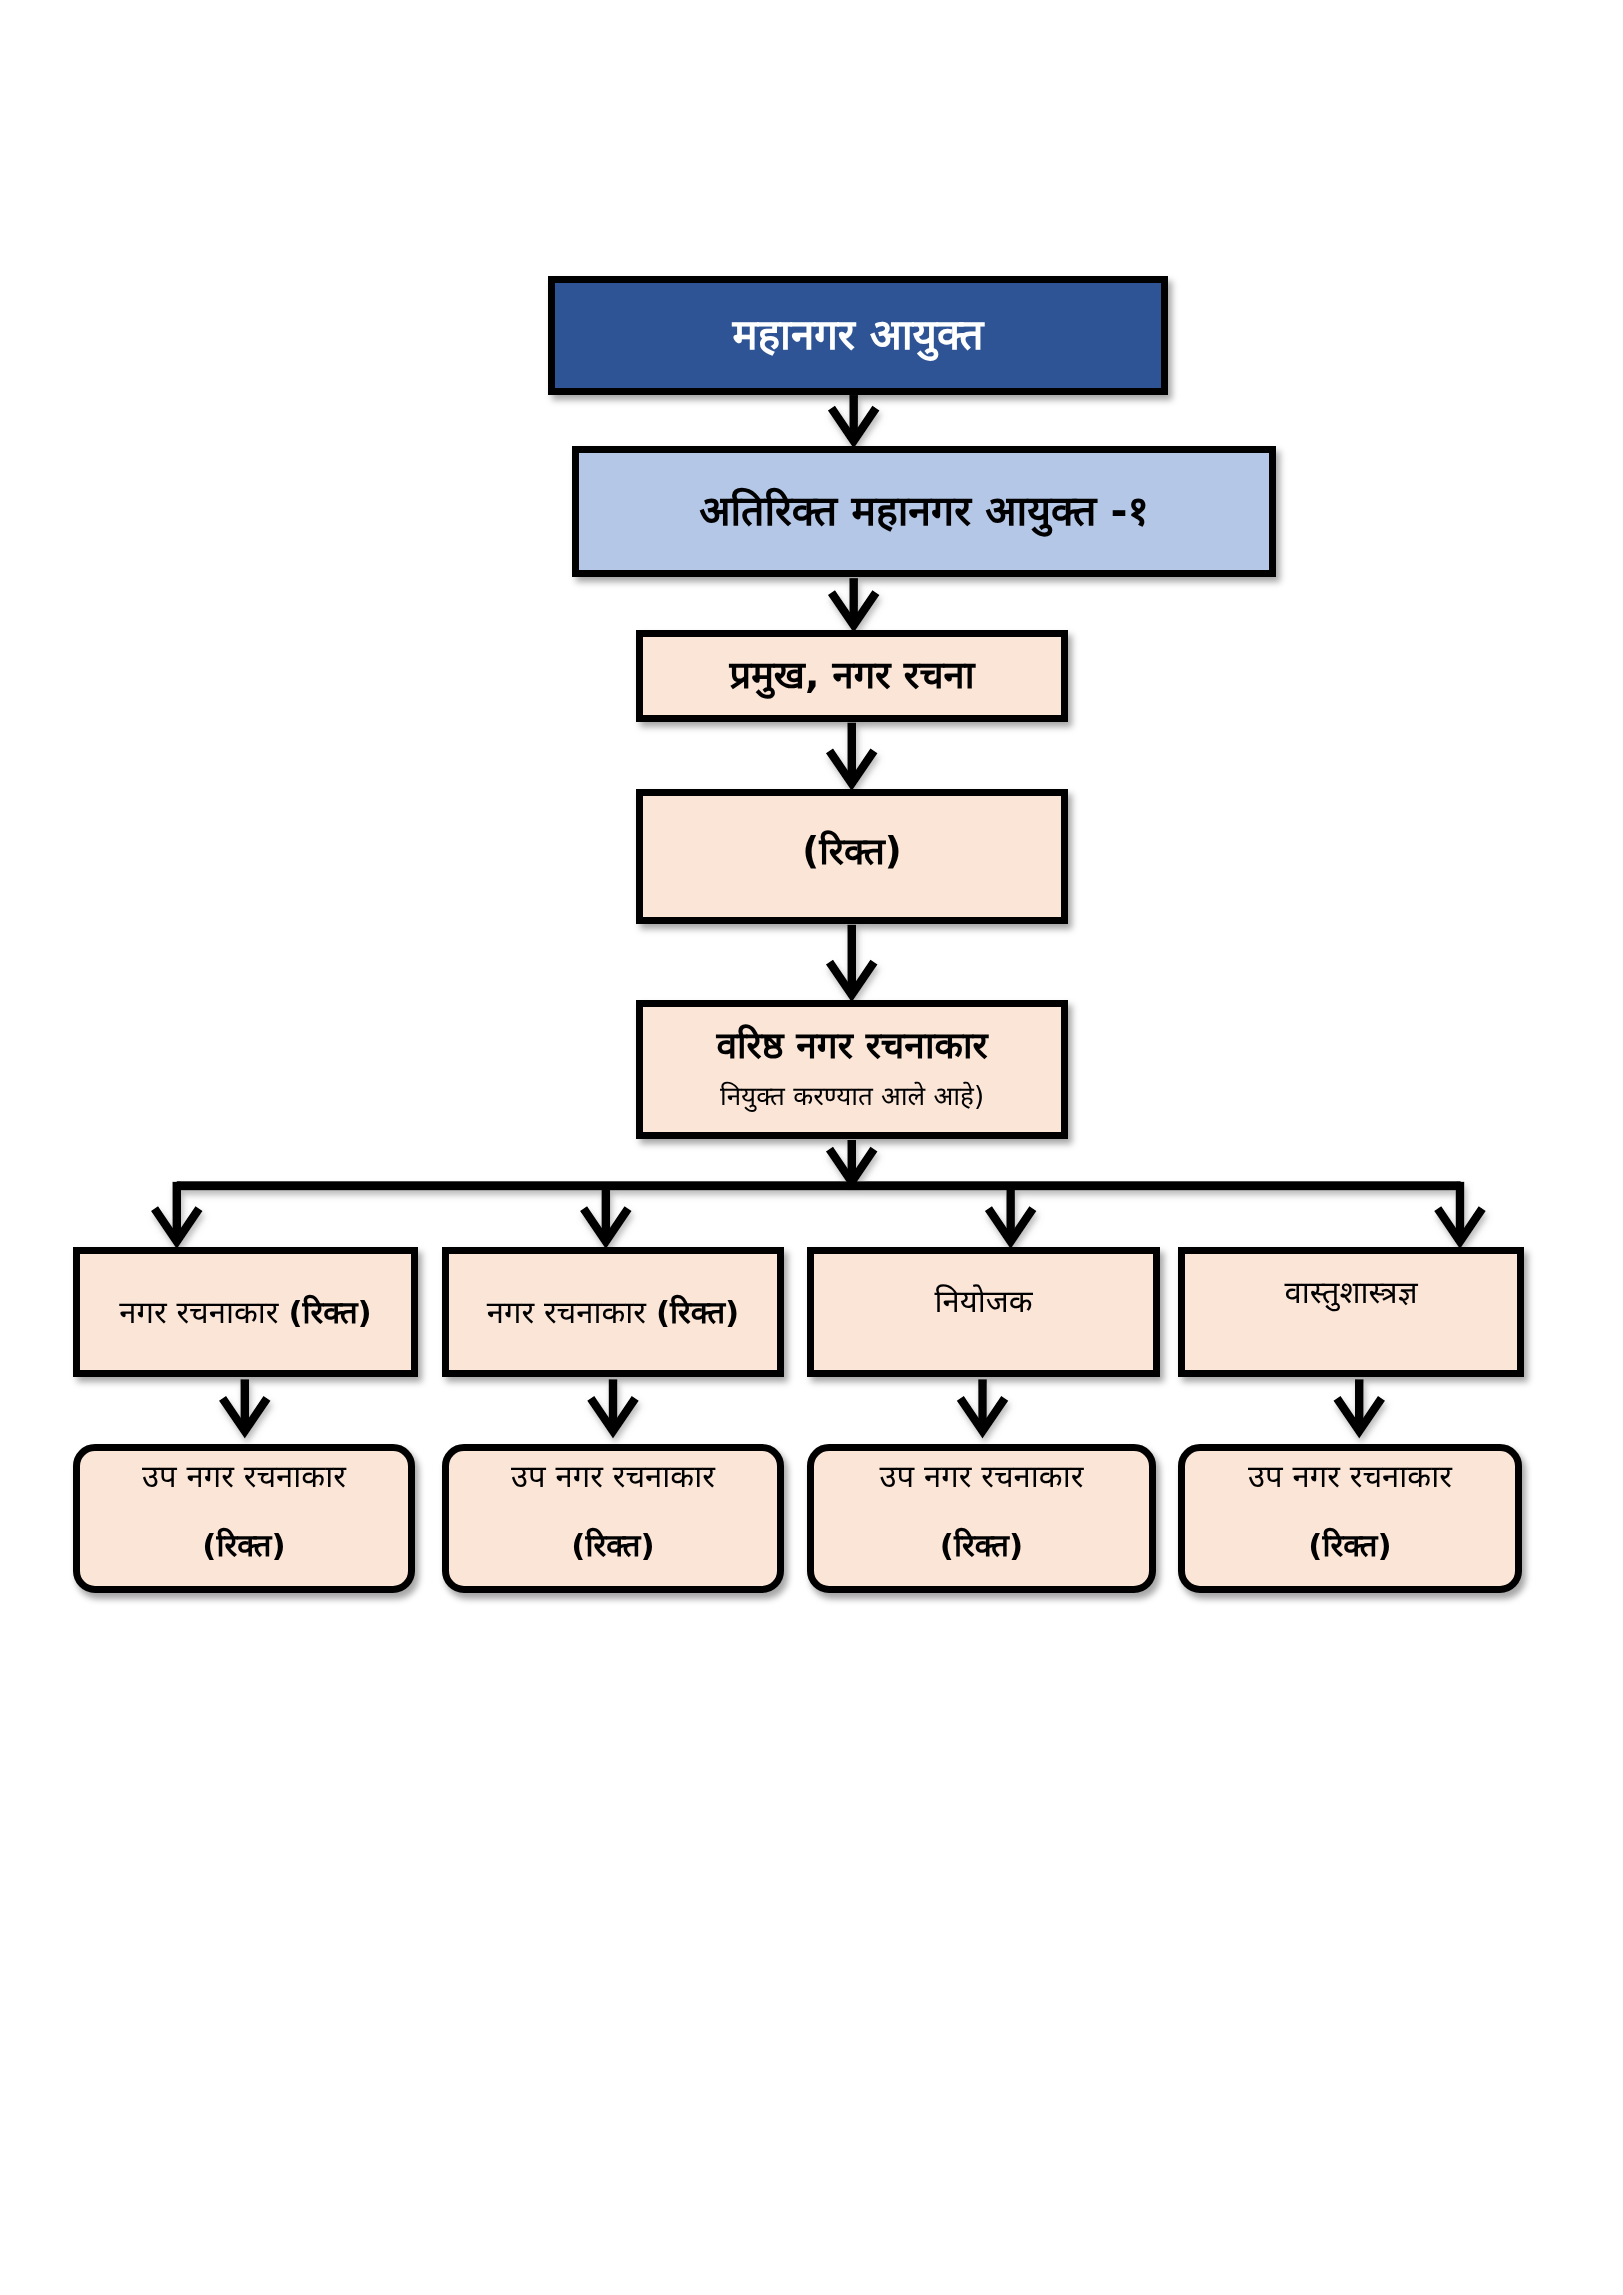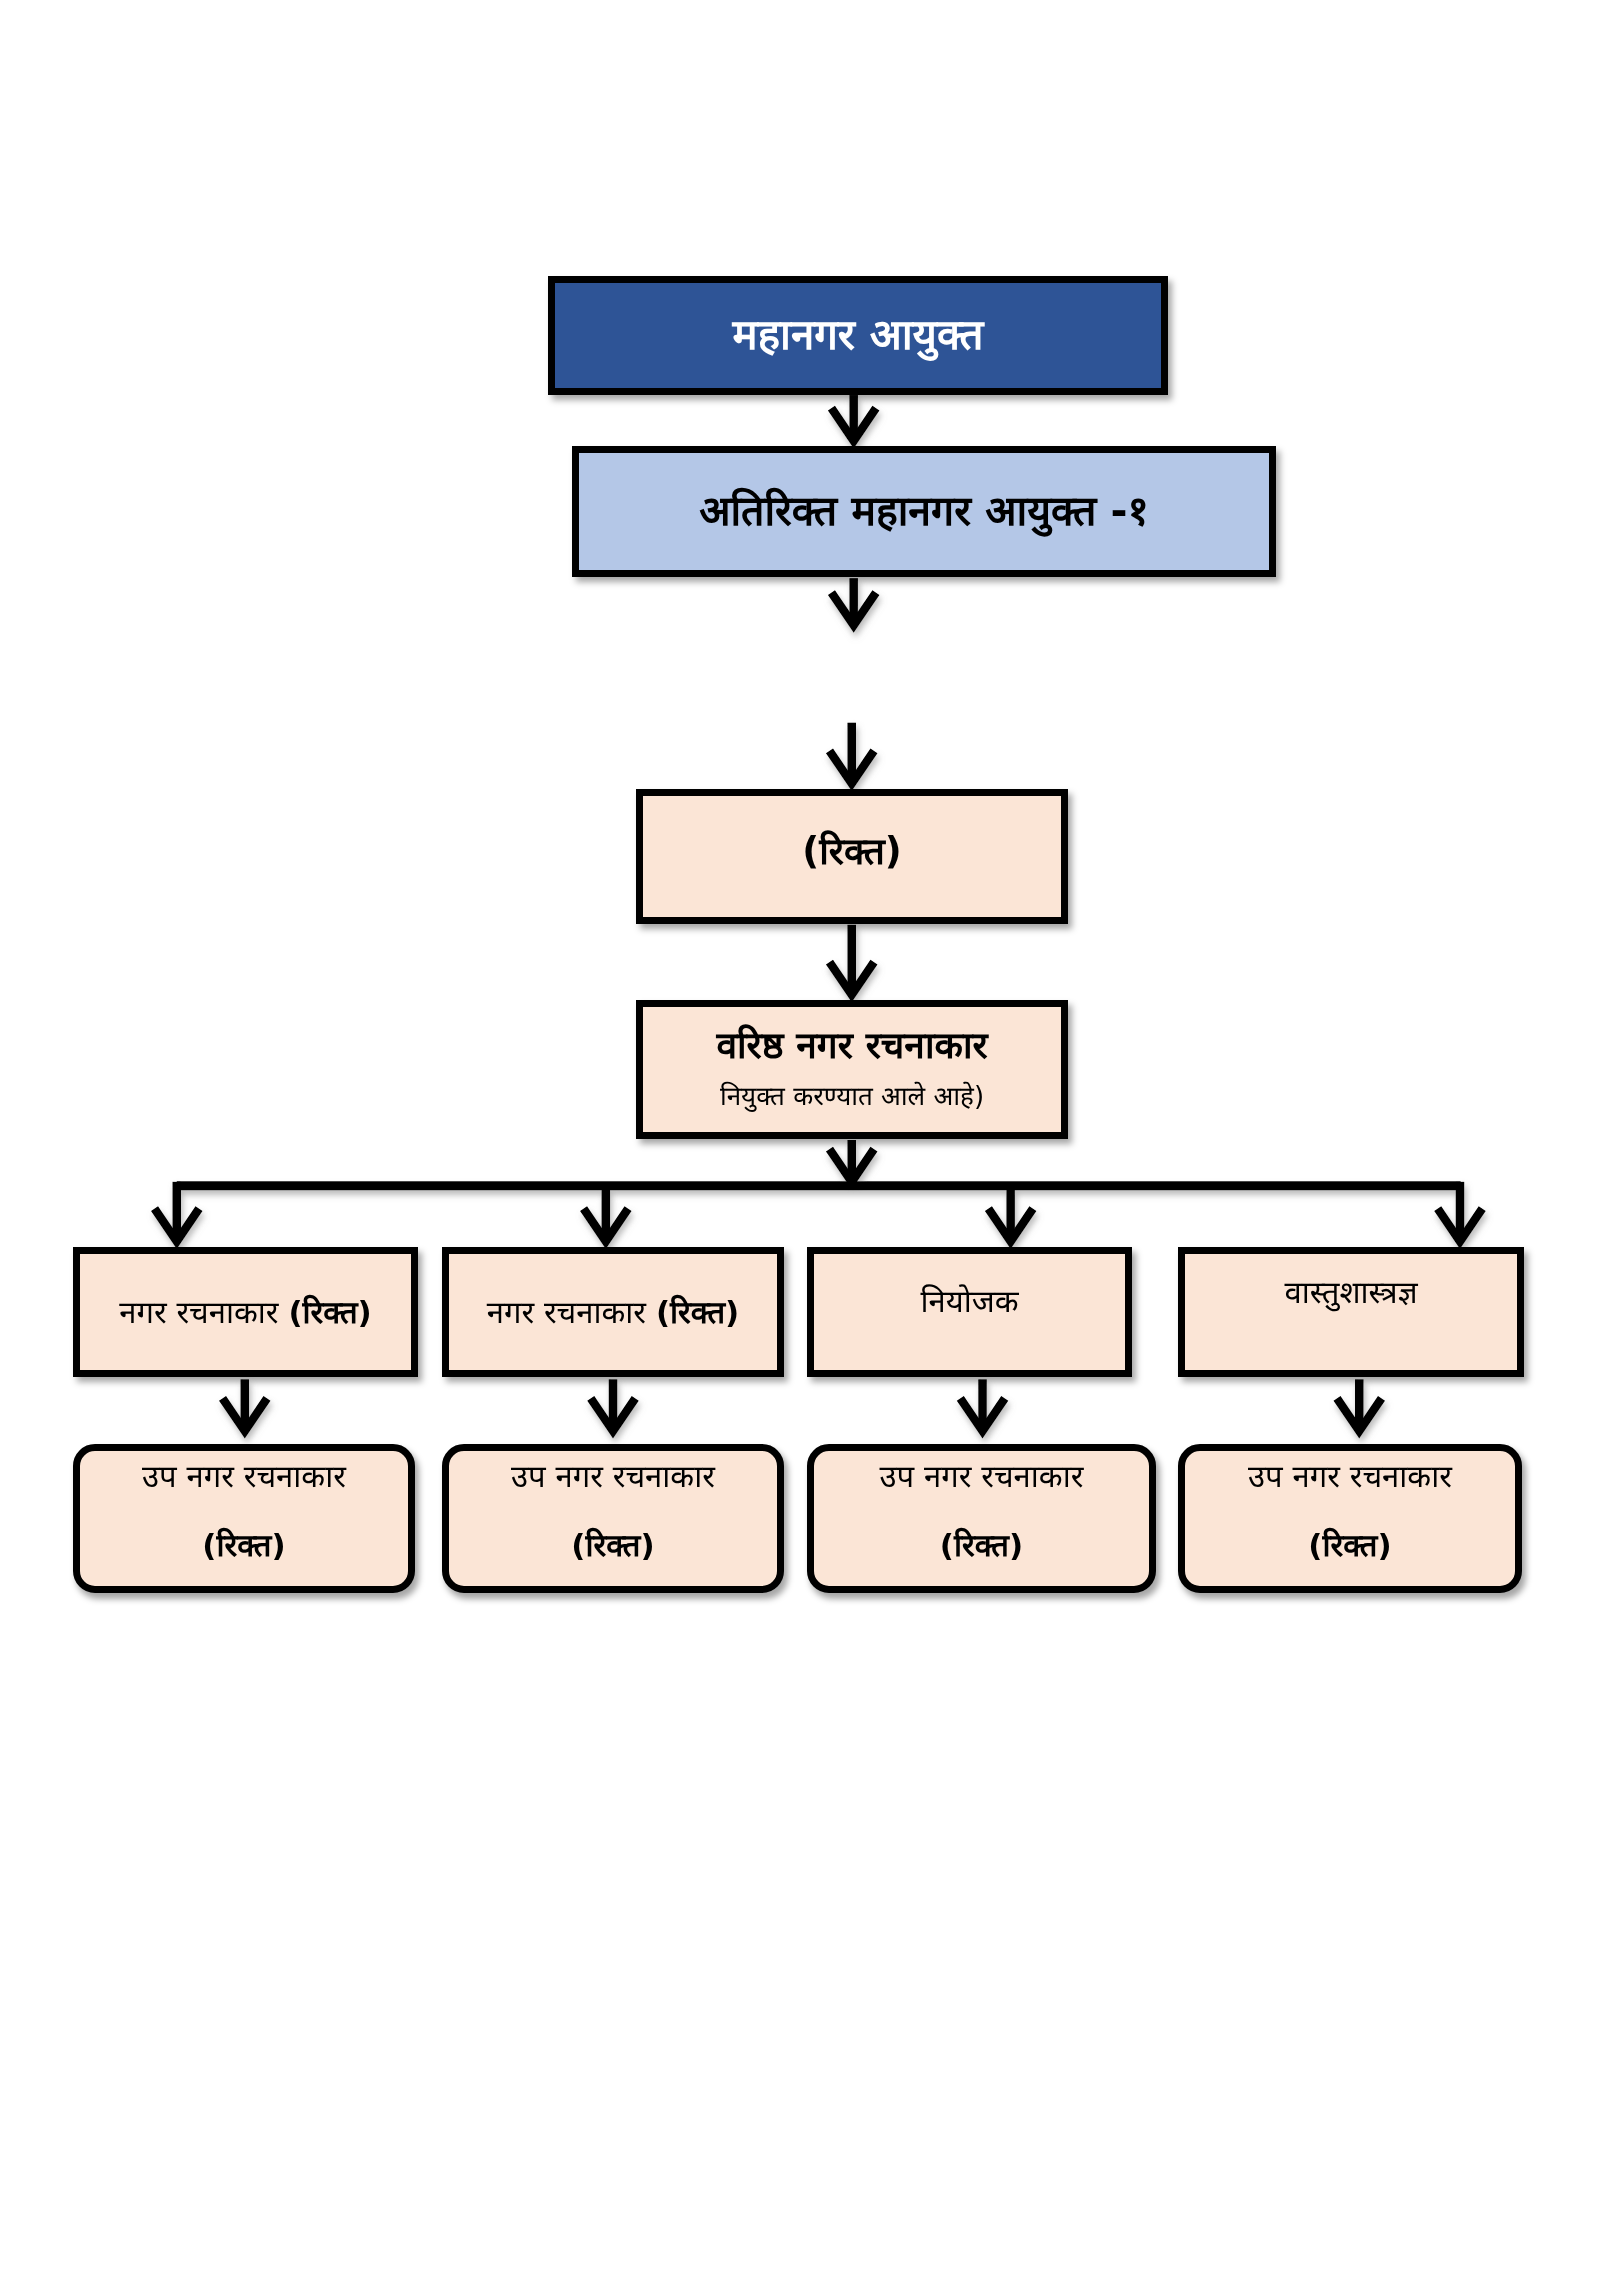--- a/index.html
+++ b/index.html
@@ -64,21 +64,21 @@
   .b5 {
     left: 636px; top: 1000px; width: 432px; height: 139px;
     font-size: 26px; padding: 3.9px 2.6px;
   }
   .b5 .t { font-weight: bold; font-size: 37px; margin-bottom: 9.2px; }
   .b5 .n { line-height: 1.45; }
   
   .row1 { top: 1247px; height: 130px; font-size: 31px; }
   .r1a { left: 73px;  width: 345px; }
   .r1b { left: 442px;  width: 342px; }
-  .r1c { left: 807px; width: 325px; padding-bottom: 22px; }
+  .r1c { left: 807px; width: 353px; padding-bottom: 22px; }
   .r1d { left: 1178px; width: 346px; padding-bottom: 40px; }
   
   .row2 { top: 1444px; height: 149px; font-size: 31px; padding-bottom: 15.7px; border-radius: 22px; }
   .r2a { left: 73px;  width: 342px; }
   .r2b { left: 442px;  width: 342px; }
   .r2c { left: 807px; width: 349px; }
   .r2d { left: 1178px; width: 344px; }
   .row2 .line1 { margin-bottom: 30px; }
   .vacant { font-weight: bold; }
   .inline-label { display: inline; }
@@ -156,20 +156,23 @@
   </svg>
 
   <div class="box b1">
     <span>महानगर आयुक्त</span>
   </div>
 
   <div class="box b2">
     <span>अतिरिक्त महानगर आयुक्त -१</span>
   </div>
 
+  <div class="box b3">
+    <span>प्रमुख, नगर रचना</span>
+  </div>
 
   <div class="box b4">
     <span class="vacant">(रिक्त)</span>
   </div>
 
   <div class="box b5">
     <span class="t">वरिष्ठ नगर रचनाकार</span>
     <span class="n">नियुक्त करण्यात आले आहे)</span>
   </div>
 

